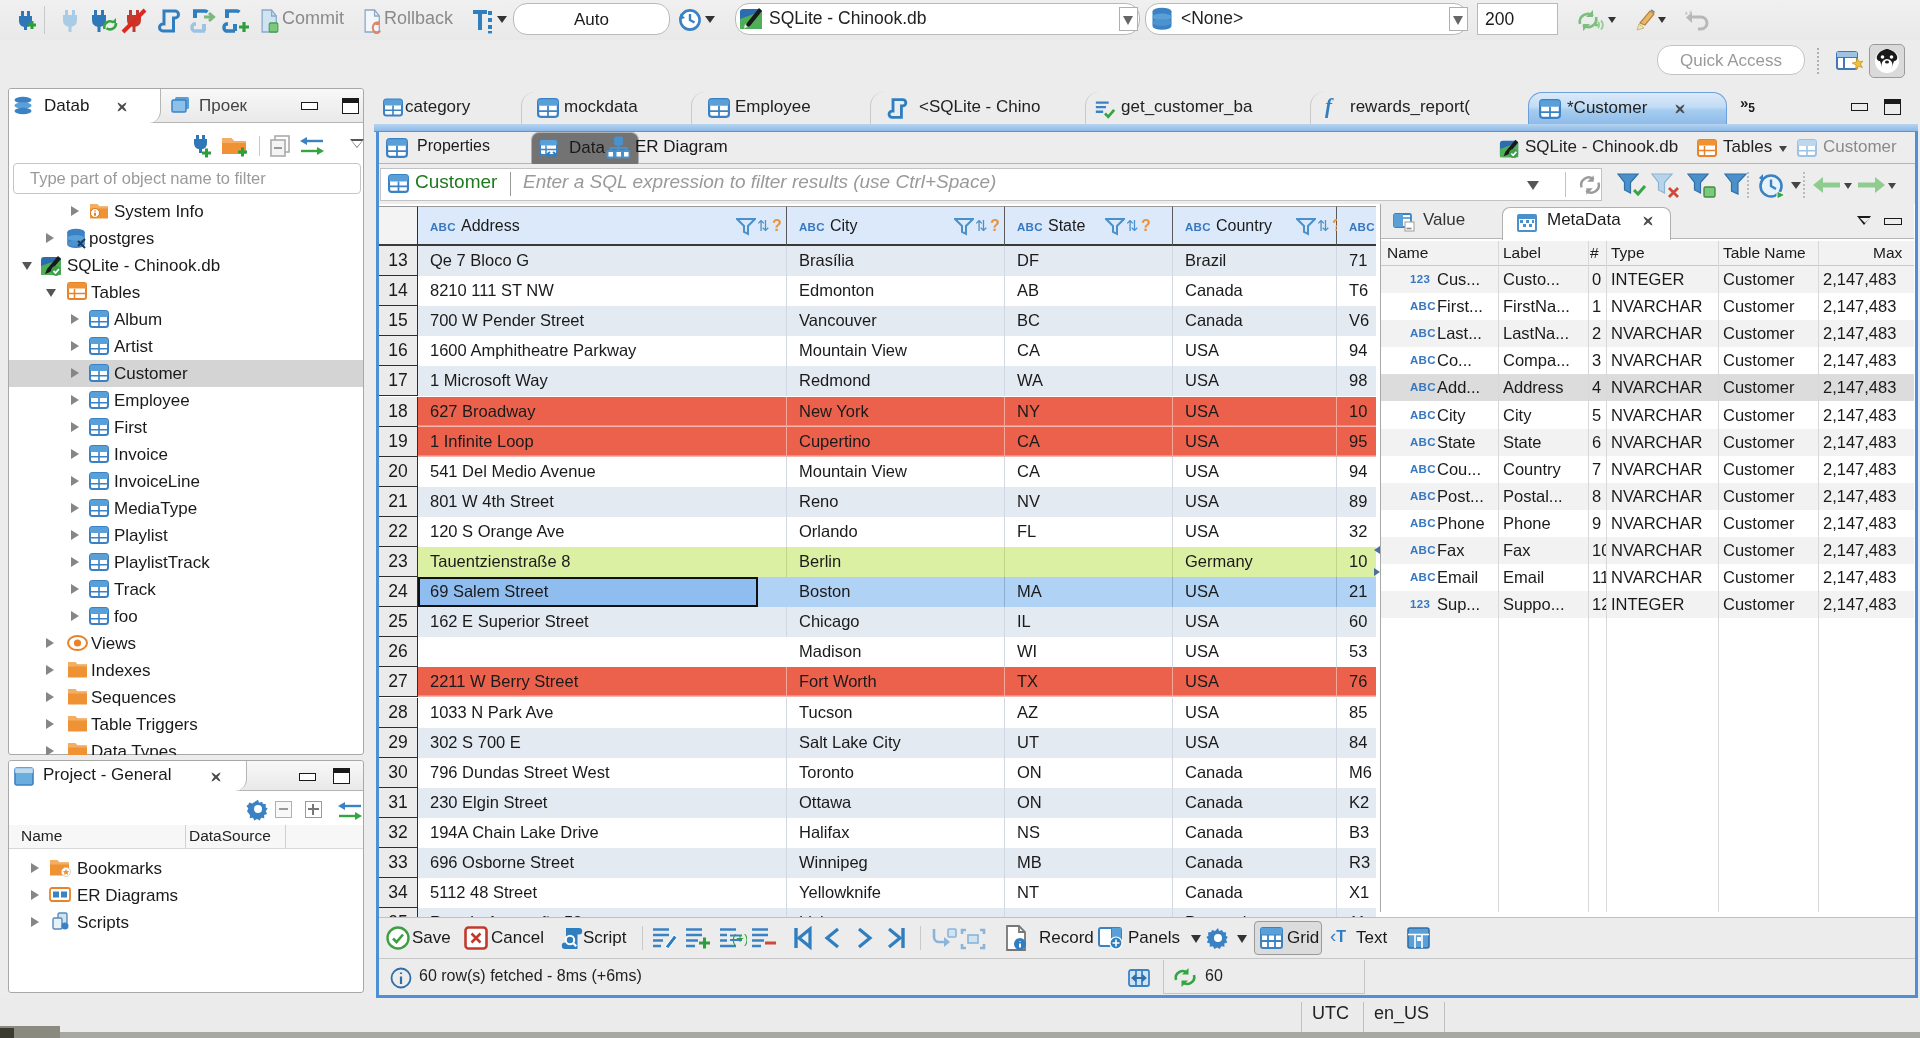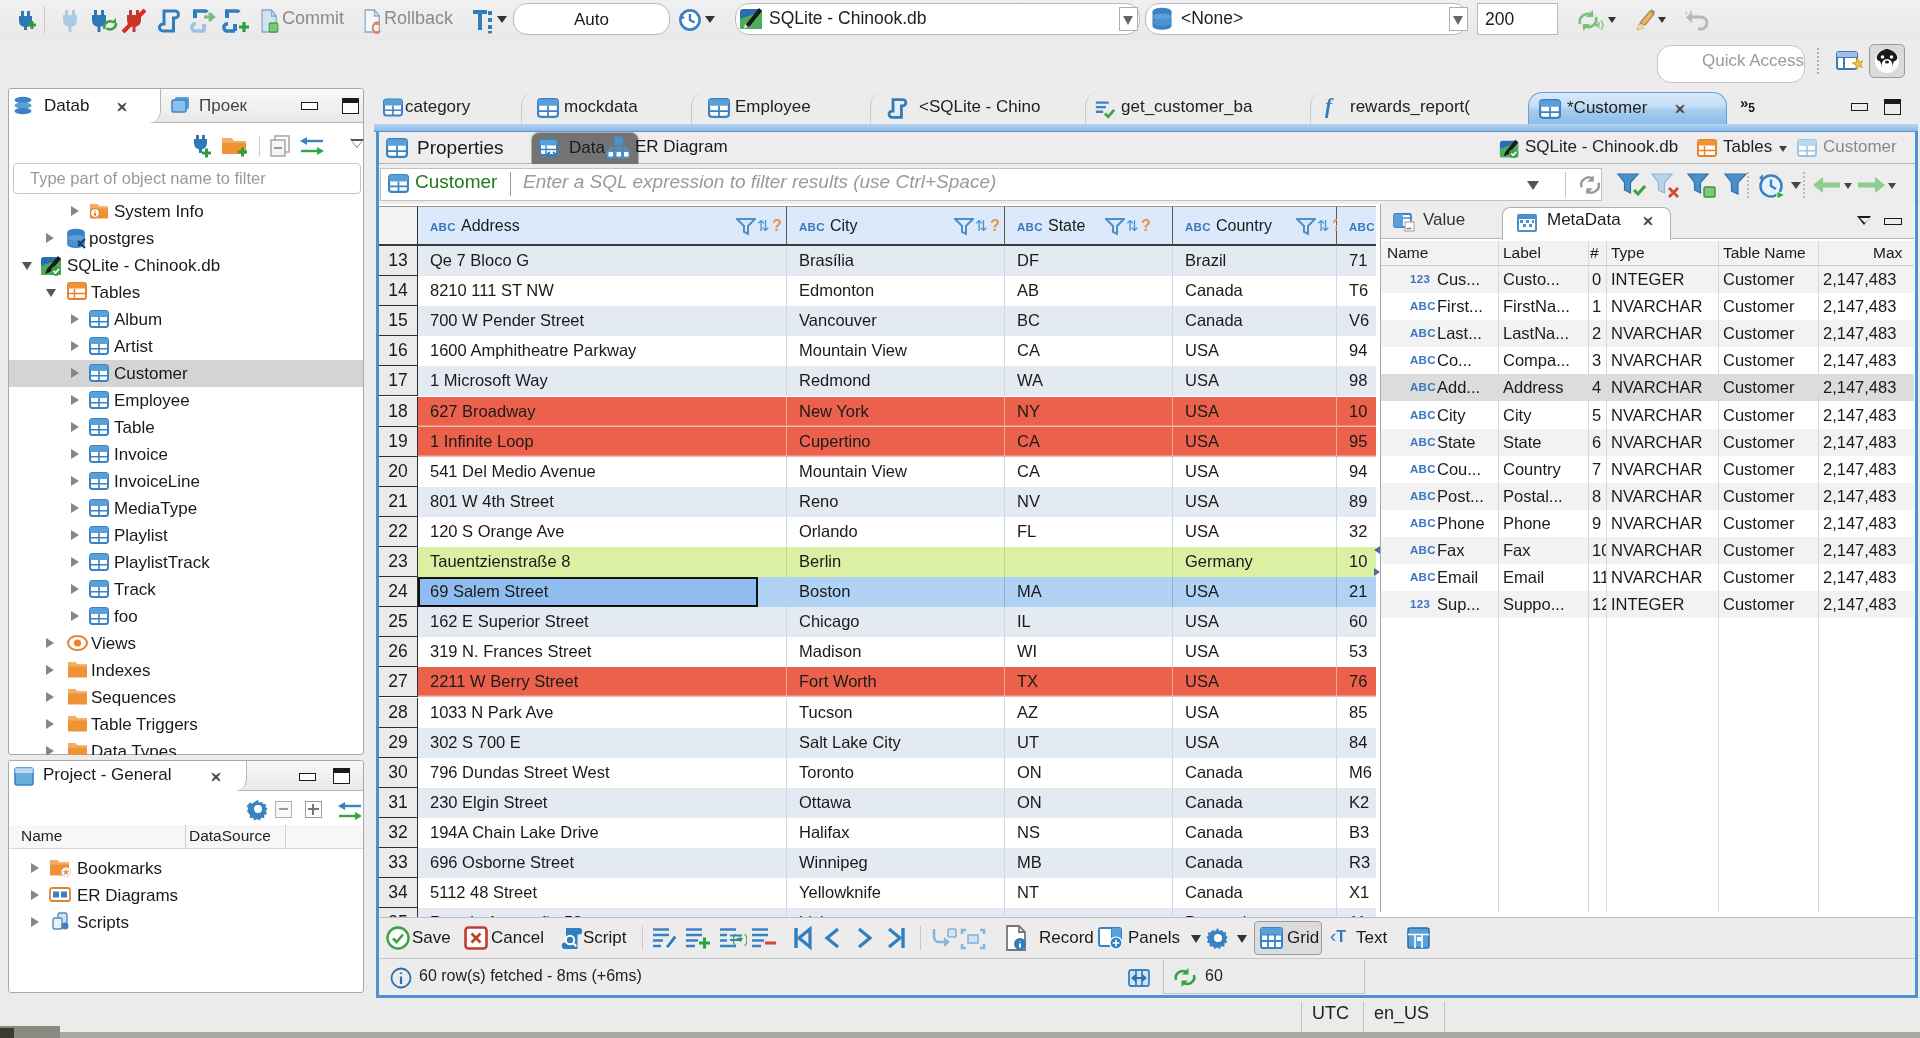--- a/index.html
+++ b/index.html
@@ -181,21 +181,21 @@
     </svg>
   <div class="abs" style="left:1658px;top:17px;width:0;height:0;border-top:6px solid #333;border-left:4.5px solid transparent;border-right:4.5px solid transparent"></div>
 
   <svg class="ico" style="left:1683px;top:9px" width="26" height="24" viewBox="0 0 26 24">
       <path d="M8 8h10a6 6 0 0 1 0 12h-3" fill="none" stroke="#b8b8b8" stroke-width="3"></path>
       <path d="M9 3 3 8.5 9 14z" fill="#b8b8b8"></path>
       <path d="M3 2l2 3-3 1zM8 1l1 3-3 0z" fill="#c8c8c8"></path>
     </svg>
 </div>
 <div id="tb2" class="abs">
-  <div class="combo" style="left:1657px;top:5px;width:148px;height:38px;border-color:#c4c4c4;text-align:right;font-size:17px;line-height:29px;color:#9a9a9a">Quick Access</div>
+  <div class="combo" style="left:1657px;top:5px;width:148px;height:30px;border-color:#c4c4c4;text-align:center;font-size:17px;line-height:29px;color:#9a9a9a">Quick Access</div>
   <div class="abs" style="left:1817px;top:8px;height:26px;border-left:2px dotted #b0b0b0"></div>
   <svg class="ico" style="left:1836px;top:8px" width="27" height="26" viewBox="0 0 27 26">
       <rect x="1" y="4" width="20" height="17" rx="2" fill="#fff" stroke="#4178b8" stroke-width="2"></rect>
       <path d="M1 9h20M8 9v12" stroke="#4178b8" stroke-width="2"></path>
       <rect x="1" y="4" width="20" height="5" fill="#9cc3e4"></rect>
       <path d="M21 10l2.2 4 4-1-2.8 3 2 3.5-4-1.3-2.5 3.2.1-4.5-3.8-1.8 4-1z" fill="#f0c040" stroke="#c89820" stroke-width="0.8"></path>
     </svg>
   <div class="abs" style="left:1869px;top:4px;width:36px;height:34px;background:#dadada;border:1px solid #9a9a9a;border-radius:5px"></div>
   <svg class="ico" style="left:1874px;top:8px" width="26" height="26" viewBox="0 0 26 26">
       <circle cx="13" cy="13" r="12" fill="#fff"></circle>
@@ -334,21 +334,21 @@
         </svg>
         <span class="abs" style="left:105px">Employee</span>
       </div>
     <div class="treerow" style="top:216px">
         <i class="tarrow" style="left:62px"></i>
         <svg class="ico" style="left:80px;top:4px" width="20" height="18" viewBox="0 0 20 18">
           <rect x="1" y="1" width="18" height="16" rx="2.5" fill="#fff" stroke="#3b82c4" stroke-width="2"></rect>
           <rect x="1" y="1" width="18" height="6" rx="2" fill="#5aa0d8"></rect>
           <path d="M10 7v10M1 11.8h18" stroke="#3b82c4" stroke-width="1.6"></path>
         </svg>
-        <span class="abs" style="left:105px">Table</span>
+        <span class="abs" style="left:105px">First</span>
       </div>
     <div class="treerow" style="top:243px">
         <i class="tarrow" style="left:62px"></i>
         <svg class="ico" style="left:80px;top:4px" width="20" height="18" viewBox="0 0 20 18">
           <rect x="1" y="1" width="18" height="16" rx="2.5" fill="#fff" stroke="#3b82c4" stroke-width="2"></rect>
           <rect x="1" y="1" width="18" height="6" rx="2" fill="#5aa0d8"></rect>
           <path d="M10 7v10M1 11.8h18" stroke="#3b82c4" stroke-width="1.6"></path>
         </svg>
         <span class="abs" style="left:105px">Invoice</span>
       </div>
@@ -580,21 +580,21 @@
 <div id="blueband"></div>
 <div id="ebody">
 
   <div class="abs" style="left:0;top:0;width:1536px;height:32px;background:#ededed;border-bottom:1px solid #b5b5b5"></div>
   <div class="abs" style="left:0;top:0;width:136px;height:32px">
       <svg class="ico" style="left:7px;top:6px" width="22" height="20" viewBox="0 0 20 18">
         <rect x="1" y="1" width="18" height="16" rx="2.5" fill="#fff" stroke="#3b82c4" stroke-width="2"></rect>
         <rect x="1" y="1" width="18" height="6" rx="2" fill="#5aa0d8"></rect>
         <path d="M10 7v10M1 11.8h18" stroke="#3b82c4" stroke-width="1.6"></path>
       </svg>
-      <span class="abs" style="left:38px;top:5px;font-size:19px">Properties</span>
+      <span class="abs" style="left:38px;top:5px;font-size:16px">Properties</span>
     </div>
   <div class="abs" style="left:152px;top:0;width:108px;height:32px;background:#737373;border:1px solid #b0b0b0;border-bottom:none;border-radius:8px 8px 0 0">
       <svg class="ico" style="left:7px;top:6px" width="22" height="20" viewBox="0 0 22 20">
         <rect x="1" y="1" width="17" height="15" rx="2.5" fill="#fff" stroke="#3b82c4" stroke-width="2"></rect>
         <rect x="1" y="1" width="17" height="5.5" rx="2" fill="#5aa0d8"></rect>
         <path d="M1 10.5h17M7 6.5v9" stroke="#3b82c4" stroke-width="1.4"></path>
         <path d="M11 13l-3 2.5 3 2.5M14 13l3 2.5-3 2.5" stroke="#2f7ec0" stroke-width="2" fill="none"></path>
       </svg>
       <span class="abs" style="left:37px;top:5px;font-size:17px">Data</span>
     </div>
@@ -826,21 +826,20 @@
     <div class="row" style="top:361.2px;height:30.1px;background:#e4eaf1">
         <div class="rnum">25</div>
         <div class="cell" style="left:39px;width:369px;border-right:1px solid #d2d8e2">162 E Superior Street</div>
         <div class="cell" style="left:408px;width:218px;border-right:1px solid #d2d8e2">Chicago</div>
         <div class="cell" style="left:626px;width:168px;border-right:1px solid #d2d8e2">IL</div>
         <div class="cell" style="left:794px;width:164px;border-right:1px solid #d2d8e2">USA</div>
         <div class="cell" style="left:958px;width:39px;border-right:none">60</div>
       </div>
     <div class="row" style="top:391.3px;height:30.1px;background:#ffffff">
         <div class="rnum">26</div>
-        <div class="cell" style="left:39px;width:369px;border-right:1px solid #d2d8e2">319 N. Frances Street</div>
         <div class="cell" style="left:408px;width:218px;border-right:1px solid #d2d8e2">Madison</div>
         <div class="cell" style="left:626px;width:168px;border-right:1px solid #d2d8e2">WI</div>
         <div class="cell" style="left:794px;width:164px;border-right:1px solid #d2d8e2">USA</div>
         <div class="cell" style="left:958px;width:39px;border-right:none">53</div>
       </div>
     <div class="row" style="top:421.4px;height:30.1px;background:#ec614c">
         <div class="rnum">27</div>
         <div class="cell" style="left:39px;width:369px;box-shadow:inset 0 -1.5px 0 rgba(255,255,255,0.55);border-right:1px solid rgba(255,255,255,0.45)">2211 W Berry Street</div>
         <div class="cell" style="left:408px;width:218px;box-shadow:inset 0 -1.5px 0 rgba(255,255,255,0.55);border-right:1px solid rgba(255,255,255,0.45)">Fort Worth</div>
         <div class="cell" style="left:626px;width:168px;box-shadow:inset 0 -1.5px 0 rgba(255,255,255,0.55);border-right:1px solid rgba(255,255,255,0.45)">TX</div>

